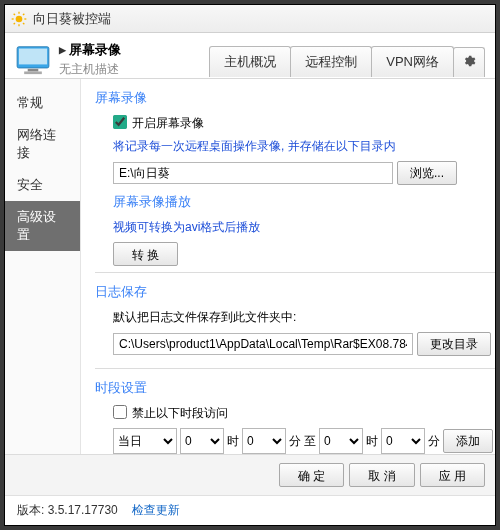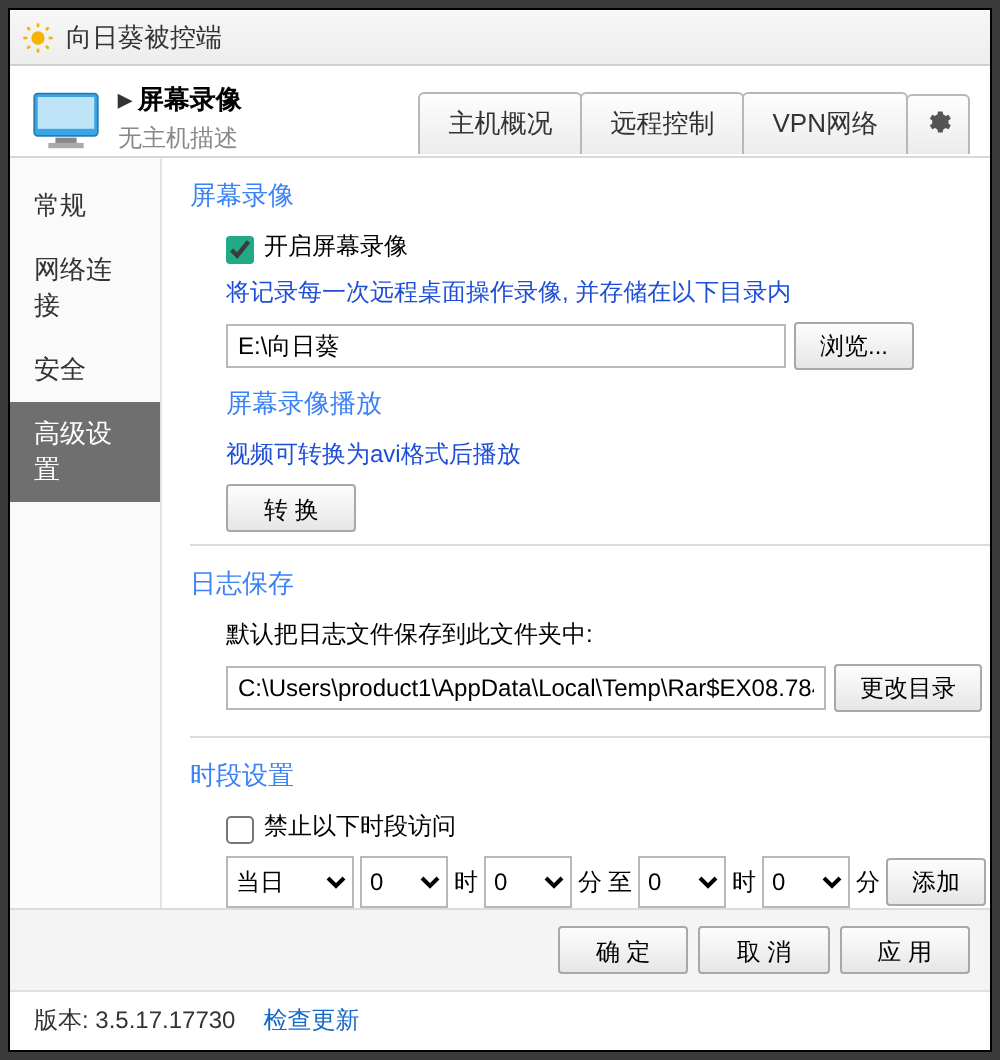--- a/index.html
+++ b/index.html
@@ -19,21 +19,21 @@
 .tab.gear { padding: 6px 8px; }
 .body { display: flex; flex: 1; border-top: 1px solid #d8d8d8; overflow: hidden; }
 .sidebar { width: 76px; background: #fafafa; border-right: 1px solid #e4e4e4; padding-top: 8px; }
 .side-item { padding: 7px 12px; font-size: 13px; color: #333; cursor: pointer; }
 .side-item.active { background: #6f6f6f; color: #fff; }
 .content { flex: 1; padding: 10px 0 10px 14px; overflow: hidden; position: relative; }
 .section-title { font-size: 13px; color: #3b82f6; margin-bottom: 8px; }
 .section { border-top: 1px solid #dcdcdc; padding: 10px 0 6px 0; margin-right: 0; }
 .section:first-of-type { border-top: none; padding-top: 0; }
 .indent { padding-left: 18px; }
-.chk { display: flex; align-items: flex-end; gap: 5px; margin-bottom: 6px; }
+.chk { display: flex; align-items: flex-start; gap: 5px; margin-bottom: 6px; }
 .chk input { accent-color: #2a8; width: 14px; height: 14px; }
 .hint { color: #1d4ed8; font-size: 12px; margin-bottom: 6px; }
 .row { display: flex; align-items: center; gap: 4px; margin-bottom: 6px; }
 input[type=text] { border: 1px solid #b8b8b8; padding: 3px 5px; font-size: 12px; height: 22px; }
 .path1 { width: 280px; }
 .path2 { width: 300px; }
 .btn { border: 1px solid #a8a8a8; background: linear-gradient(#fdfdfd,#e6e6e6); padding: 3px 12px; font-size: 12px; border-radius: 2px; cursor: pointer; height: 24px; }
 .btn.wide { padding: 4px 18px; }
 select { border: 1px solid #b8b8b8; height: 26px; font-size: 12px; background: #fff; }
 .sel-sm { width: 44px; }

